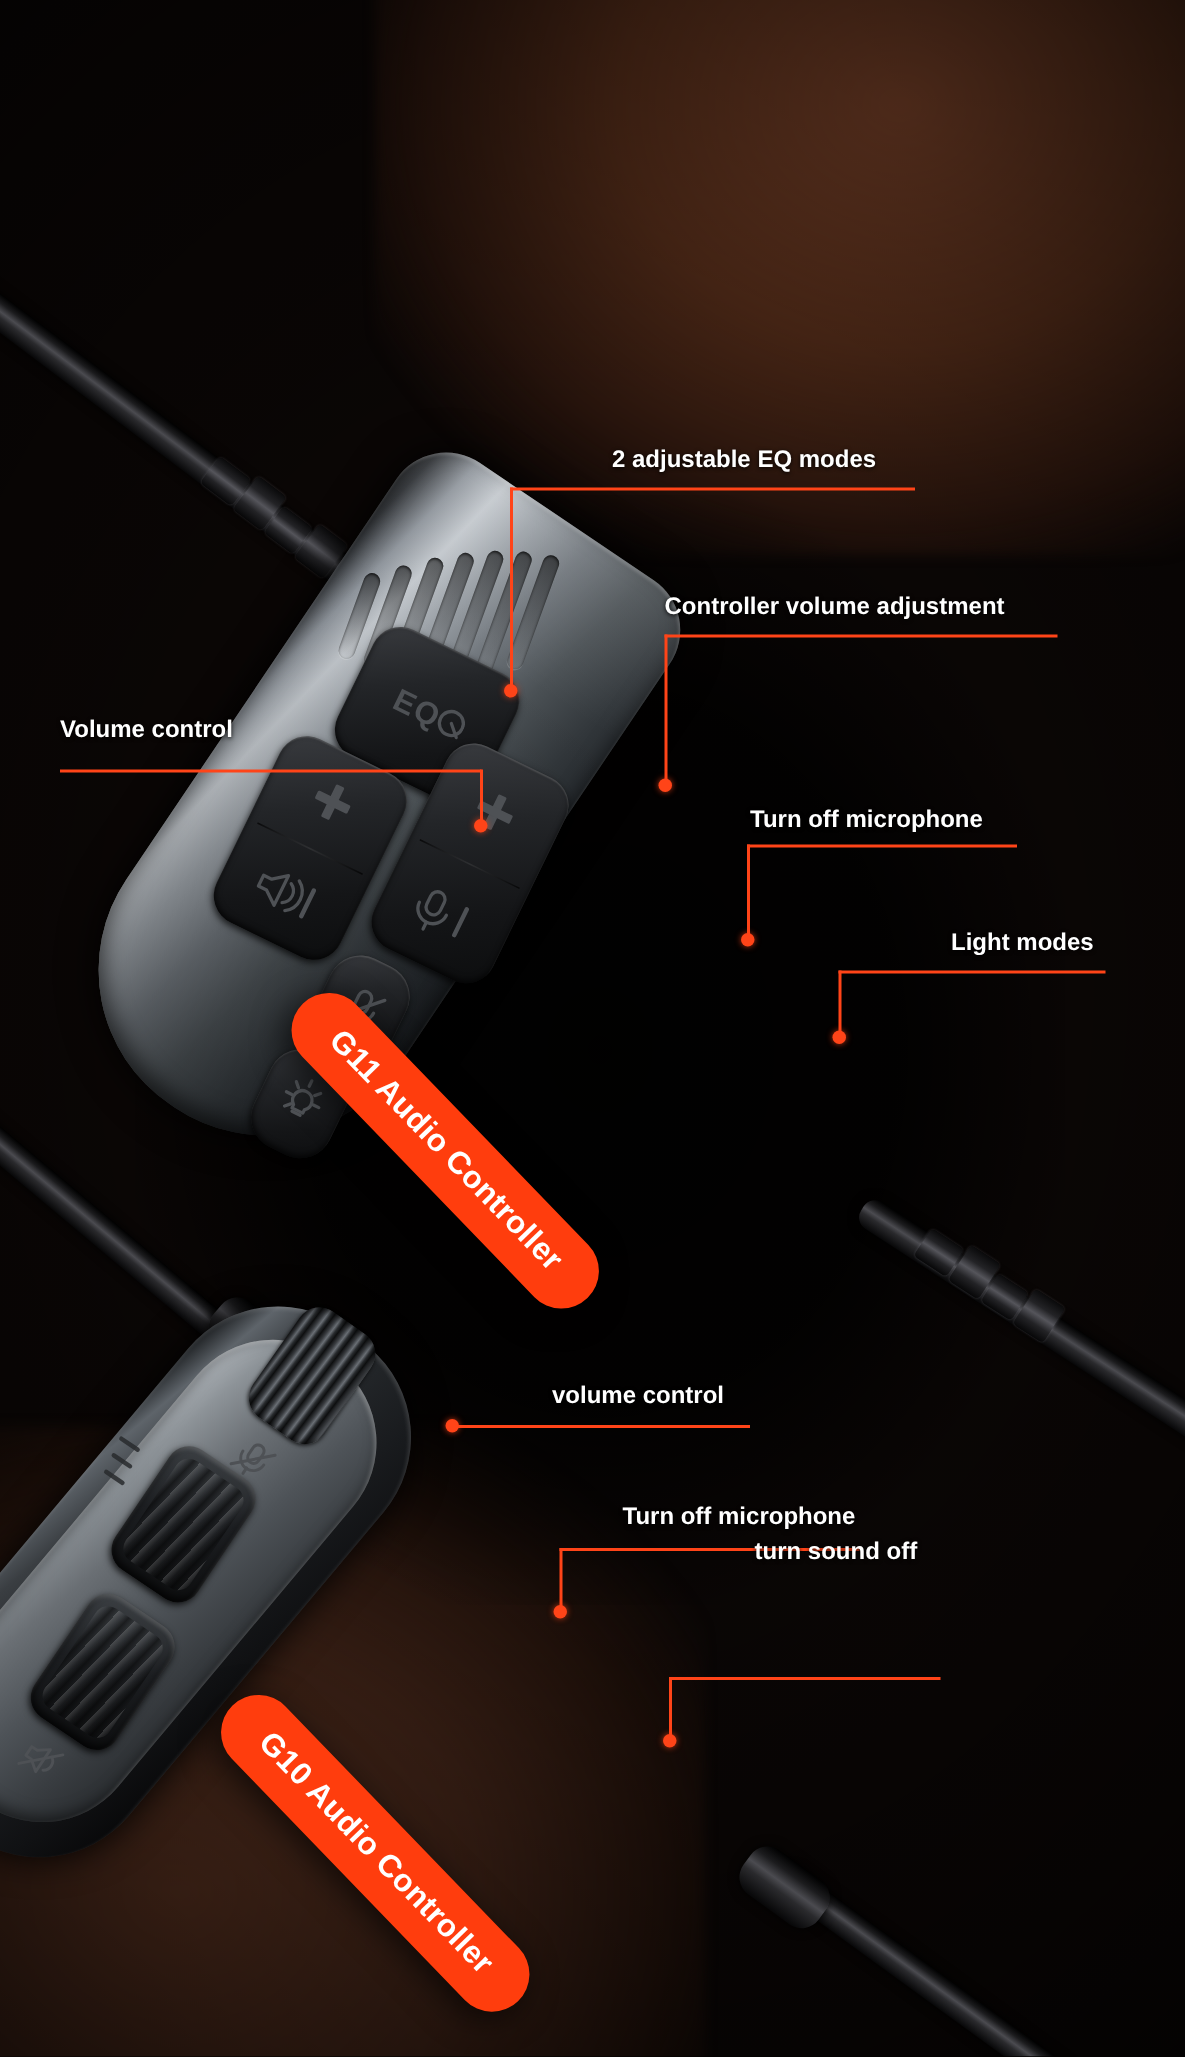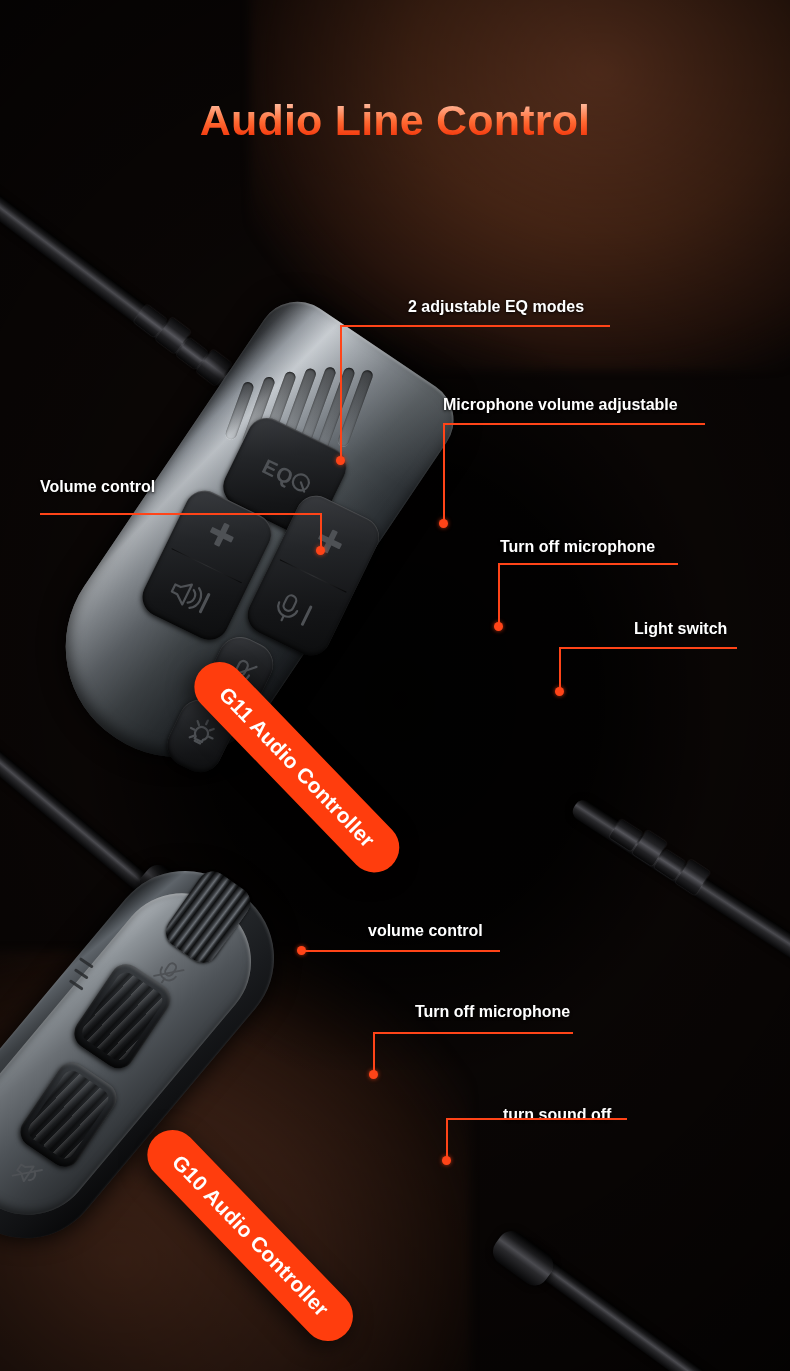--- a/index.html
+++ b/index.html
@@ -182,21 +182,20 @@
 
 <div id="stage">
 
   <div class="bg-layer">
     <div class="glow-tr"></div>
     <div class="glow-bl"></div>
     <div class="glow-center"></div>
     <div class="vignette"></div>
   </div>
 
-  <div class="title">Audio Line Control</div>
 
   <div class="cable cable-body" style="left:-40px;top:168px;width:350px;height:21px;transform:rotate(37deg);"></div>
   <div class="strain" style="left:140px;top:300px;width:120px;height:26px;transform:rotate(37deg);">
     <i style="left:0;top:2px;width:26px;height:22px;"></i>
     <i style="left:28px;top:-3px;width:24px;height:28px;"></i>
     <i style="left:54px;top:3px;width:24px;height:22px;"></i>
     <i style="left:80px;top:-2px;width:24px;height:28px;"></i>
   </div>
 
   <div class="cable cable-body" style="left:575px;top:795px;width:300px;height:21px;transform:rotate(33deg);"></div>
@@ -333,62 +332,62 @@
   </div>
 
   <div class="callout">
     <div class="ctext" style="left:408px;top:298px;">2 adjustable EQ modes</div>
     <div class="ln ln-h" style="left:340px;top:325px;width:270px;"></div>
     <div class="ln ln-v" style="left:340px;top:325px;height:135px;"></div>
     <div class="dot" style="left:336px;top:456px;"></div>
   </div>
 
   <div class="callout">
-    <div class="ctext" style="left:443px;top:396px;">Microphone volume adjustable</div>
+    <div class="ctext" style="left:443px;top:396px;">Controller volume adjustment</div>
     <div class="ln ln-h" style="left:443px;top:423px;width:262px;"></div>
     <div class="ln ln-v" style="left:443px;top:423px;height:100px;"></div>
     <div class="dot" style="left:439px;top:519px;"></div>
   </div>
 
   <div class="callout">
     <div class="ctext" style="left:40px;top:478px;">Volume control</div>
     <div class="ln ln-h" style="left:40px;top:513px;width:281px;"></div>
     <div class="ln ln-v" style="left:320px;top:513px;height:38px;"></div>
     <div class="dot" style="left:316px;top:546px;"></div>
   </div>
 
   <div class="callout">
     <div class="ctext" style="left:500px;top:538px;">Turn off microphone</div>
     <div class="ln ln-h" style="left:498px;top:563px;width:180px;"></div>
     <div class="ln ln-v" style="left:498px;top:563px;height:63px;"></div>
     <div class="dot" style="left:494px;top:622px;"></div>
   </div>
 
   <div class="callout">
-    <div class="ctext" style="left:634px;top:620px;">Light switch</div>
+    <div class="ctext" style="left:634px;top:620px;">Light modes</div>
     <div class="ln ln-h" style="left:559px;top:647px;width:178px;"></div>
     <div class="ln ln-v" style="left:559px;top:647px;height:43px;"></div>
     <div class="dot" style="left:555px;top:687px;"></div>
   </div>
 
   <div class="callout">
     <div class="ctext" style="left:368px;top:922px;">volume control</div>
     <div class="ln ln-h" style="left:300px;top:950px;width:200px;"></div>
     <div class="dot" style="left:297px;top:946px;"></div>
   </div>
 
   <div class="callout">
     <div class="ctext" style="left:415px;top:1003px;">Turn off microphone</div>
     <div class="ln ln-h" style="left:373px;top:1032px;width:200px;"></div>
     <div class="ln ln-v" style="left:373px;top:1032px;height:42px;"></div>
     <div class="dot" style="left:369px;top:1070px;"></div>
   </div>
 
   <div class="callout">
-    <div class="ctext" style="left:503px;top:1106px;">turn sound off</div>
+    <div class="ctext" style="left:503px;top:1026px;">turn sound off</div>
     <div class="ln ln-h" style="left:446px;top:1118px;width:181px;"></div>
     <div class="ln ln-v" style="left:446px;top:1118px;height:42px;"></div>
     <div class="dot" style="left:442px;top:1156px;"></div>
   </div>
 
   <div class="badge" id="badge-g11">G11 Audio Controller</div>
   <div class="badge" id="badge-g10">G10 Audio Controller</div>
 
 </div>
 

